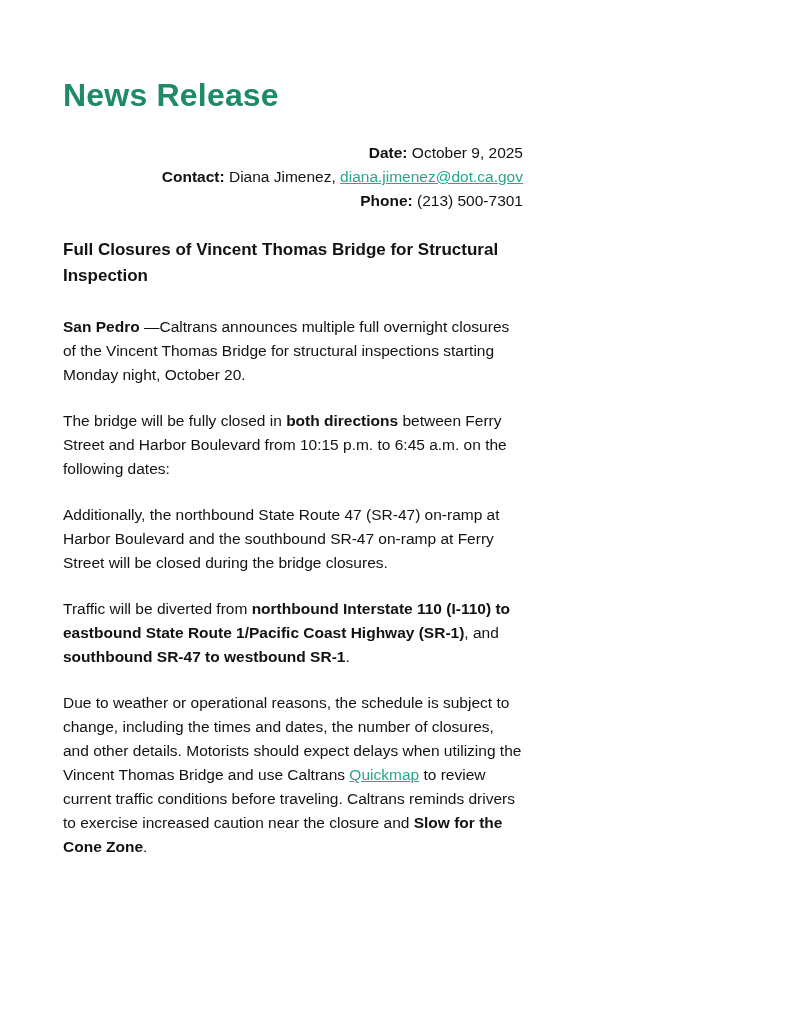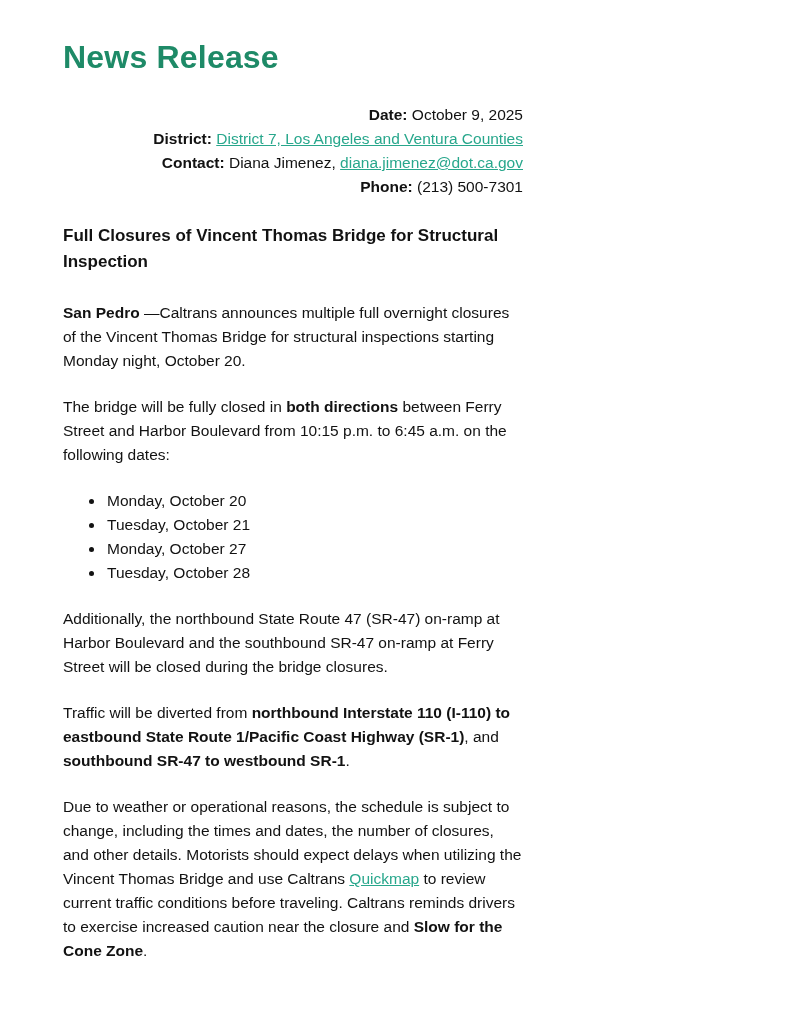--- a/index.html
+++ b/index.html
@@ -14,21 +14,21 @@
     height: 1024px;
     background: #ffffff;
     font-family: "Liberation Sans", "DejaVu Sans", sans-serif;
     color: var(--text-color);
     -webkit-font-smoothing: antialiased;
   }
   .page {
     width: 695px;
     height: 1024px;
     background: #ffffff;
-    padding: 40px 172px 0 63px;
+    padding: 78px 172px 0 63px;
     overflow: hidden;
   }
   .doc-title {
     font-size: 32px;
     line-height: 34px;
     font-weight: bold;
     color: var(--title-green);
     margin: 0 0 29px 0;
     letter-spacing: 0.2px;
   }
@@ -72,35 +72,28 @@
 </style>
 </head>
 <body>
 
 <div class="page">
 
   <h1 class="doc-title">News Release</h1>
 
   <div class="meta-block">
     <div class="meta-line"><span class="b">Date:</span><span> October 9, 2025</span></div>
-    <div class="meta-line"><span class="b">District:</span><span> </span><a href="#" class="doc-link">District 7, Los Angeles and Ventura Counties</a></div>
     <div class="meta-line"><span class="b">Contact:</span><span> Diana Jimenez, </span><a href="#" class="doc-link">diana.jimenez@dot.ca.gov</a></div>
     <div class="meta-line"><span class="b">Phone:</span><span> (213) 500-7301</span></div>
   </div>
 
 
   <h2 class="headline">Full Closures of Vincent Thomas Bridge for Structural Inspection</h2>
 
   <p class="para"><span class="b">San Pedro </span><span>—Caltrans announces multiple full overnight closures of the Vincent Thomas Bridge for structural inspections starting Monday night, October 20.</span></p>
   <p class="para"><span>The bridge will be fully closed in </span><span class="b">both directions</span><span> between Ferry Street and Harbor Boulevard from 10:15 p.m. to 6:45 a.m. on the following dates:</span></p>
 
-  <ul class="closure-dates">
-      <li>Monday, October 20</li>
-      <li>Tuesday, October 21</li>
-      <li>Monday, October 27</li>
-      <li>Tuesday, October 28</li>
-    </ul>
 
   <p class="para"><span>Additionally, the northbound State Route 47 (SR-47) on-ramp at Harbor Boulevard and the southbound SR-47 on-ramp at Ferry Street will be closed during the bridge closures.</span></p>
   <p class="para"><span>Traffic will be diverted from </span><span class="b">northbound Interstate 110 (I-110) to eastbound State Route 1/Pacific Coast Highway (SR-1)</span><span>, and </span><span class="b">southbound SR-47 to westbound SR-1</span><span>.</span></p>
   <p class="para"><span>Due to weather or operational reasons, the schedule is subject to change, including the times and dates, the number of closures, and other details. Motorists should expect delays when utilizing the Vincent Thomas Bridge and use Caltrans </span><a href="#" class="doc-link">Quickmap</a><span> to review current traffic conditions before traveling. Caltrans reminds drivers to exercise increased caution near the closure and </span><span class="b">Slow for the Cone Zone</span><span>.</span></p>
 
 </div>
 
 </body></html>

